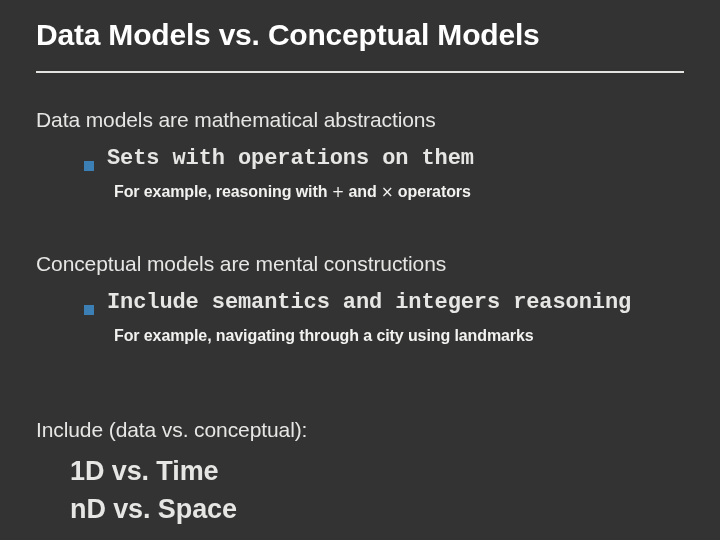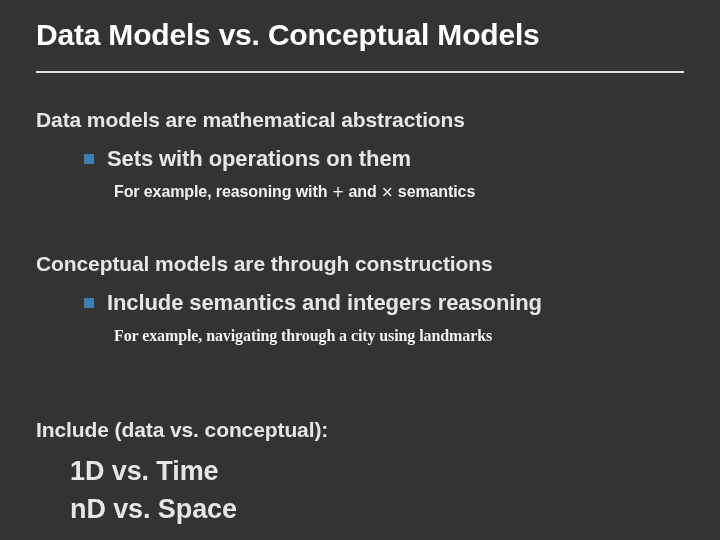--- a/index.html
+++ b/index.html
@@ -58,31 +58,32 @@
   .block {
     position: absolute;
     left: 0;
     width: 720px;
   }
 
   .block-l1 {
     position: absolute;
     left: 36px;
     font-size: 21px;
-    font-weight: bold;
+    font-weight: normal;
     color: #e6e6e4;
     letter-spacing: -0.1px;
     white-space: nowrap;
   }
 
   .block-l2 {
     position: absolute;
     left: 84px;
     display: flex;
-    align-items: center;
+    align-items: flex-end;
+    font-family: Liberation Mono, monospace;
   }
 
   .bullet-square {
     width: 10px;
     height: 10px;
     background: #3b7fb5;
     flex: 0 0 auto;
     margin-right: 13px;
   }
 
@@ -142,33 +143,33 @@
 
     <div class="block" style="top:0px;">
       <div class="block-l1" style="top:8px;">Data models are mathematical abstractions</div>
 
       <div class="block-l2" style="top:46px;">
         <span class="bullet-square"></span>
         <span class="block-l2-text">Sets with operations on them</span>
       </div>
 
       <div class="block-l3" style="top:82px;">
-        <span>For example, reasoning with </span><span class="sym">+</span><span> and </span><span class="sym">×</span><span> semantics</span>
+        <span>For example, reasoning with </span><span class="sym">+</span><span> and </span><span class="sym">×</span><span> operators</span>
       </div>
     </div>
 
     <div class="block" style="top:144px;">
-      <div class="block-l1" style="top:8px;">Conceptual models are through constructions</div>
+      <div class="block-l1" style="top:8px;">Conceptual models are mental constructions</div>
 
       <div class="block-l2" style="top:46px;">
         <span class="bullet-square"></span>
         <span class="block-l2-text">Include semantics and integers reasoning</span>
       </div>
 
-      <div class="block-l3 wrapping" style="top:82px;font-family:Liberation Serif, serif;">For example, navigating through a city using landmarks</div>
+      <div class="block-l3 wrapping" style="top:82px;">For example, navigating through a city using landmarks</div>
     </div>
 
     <div class="block" style="top:310px;">
       <div class="block-l1" style="top:8px;">Include (data vs. conceptual):</div>
 
       <div class="example-line" style="top:46px;">1D vs. Time</div>
 
       <div class="example-line" style="top:84px;">nD vs. Space</div>
     </div>
 

